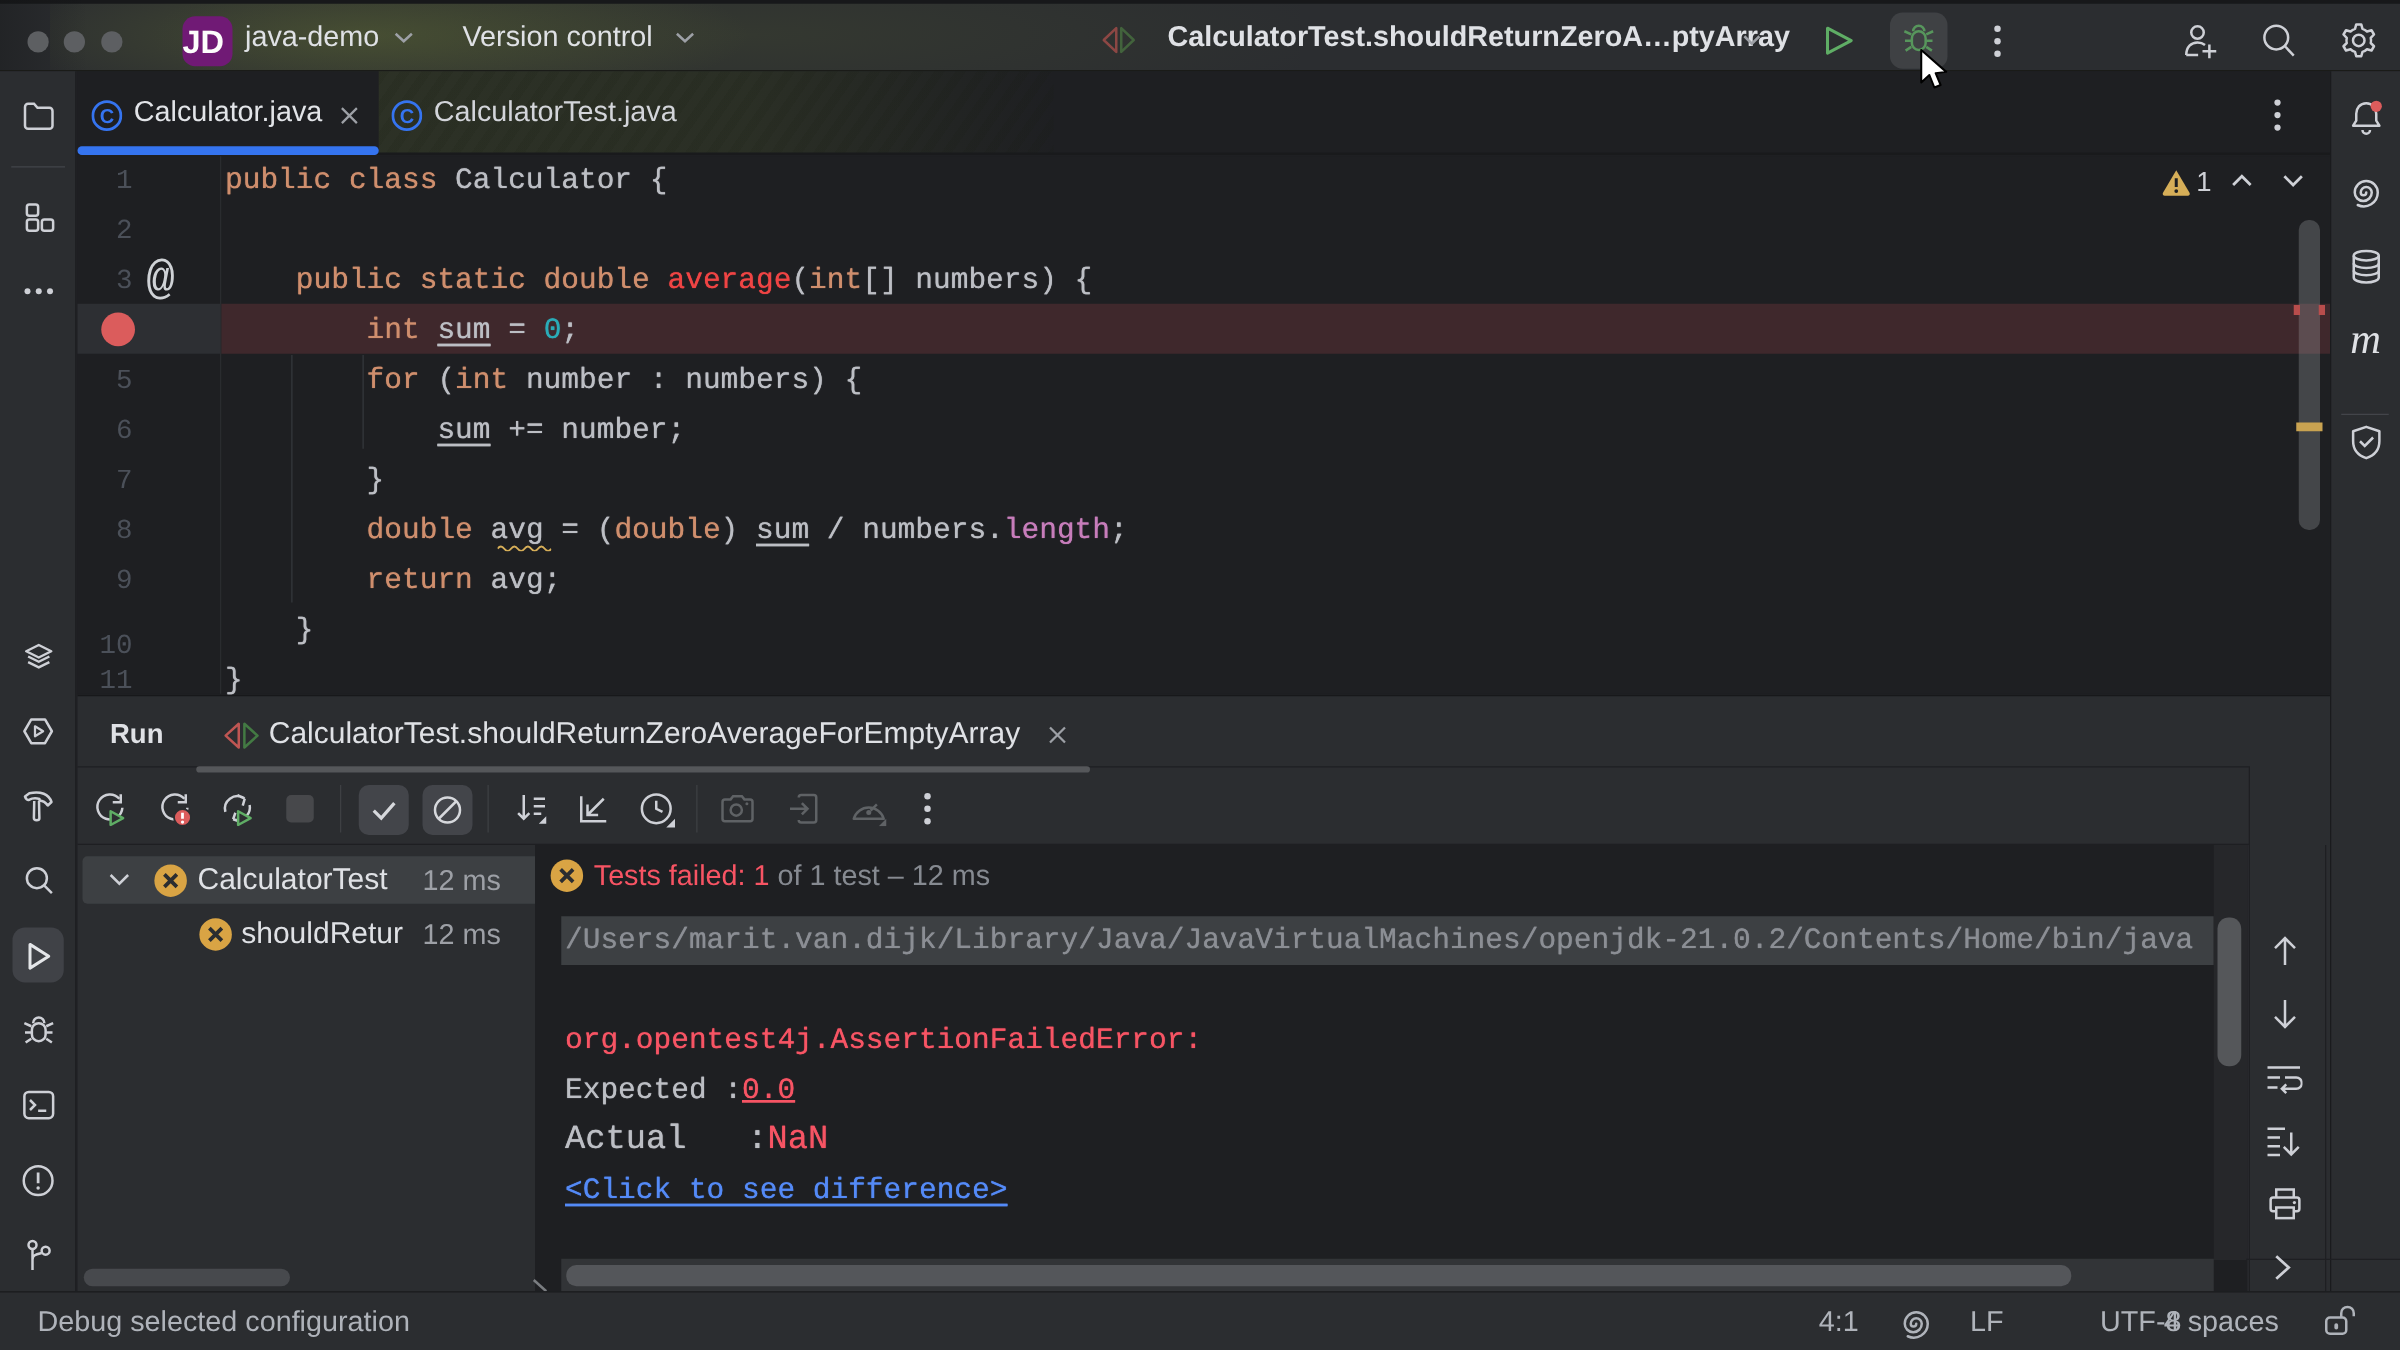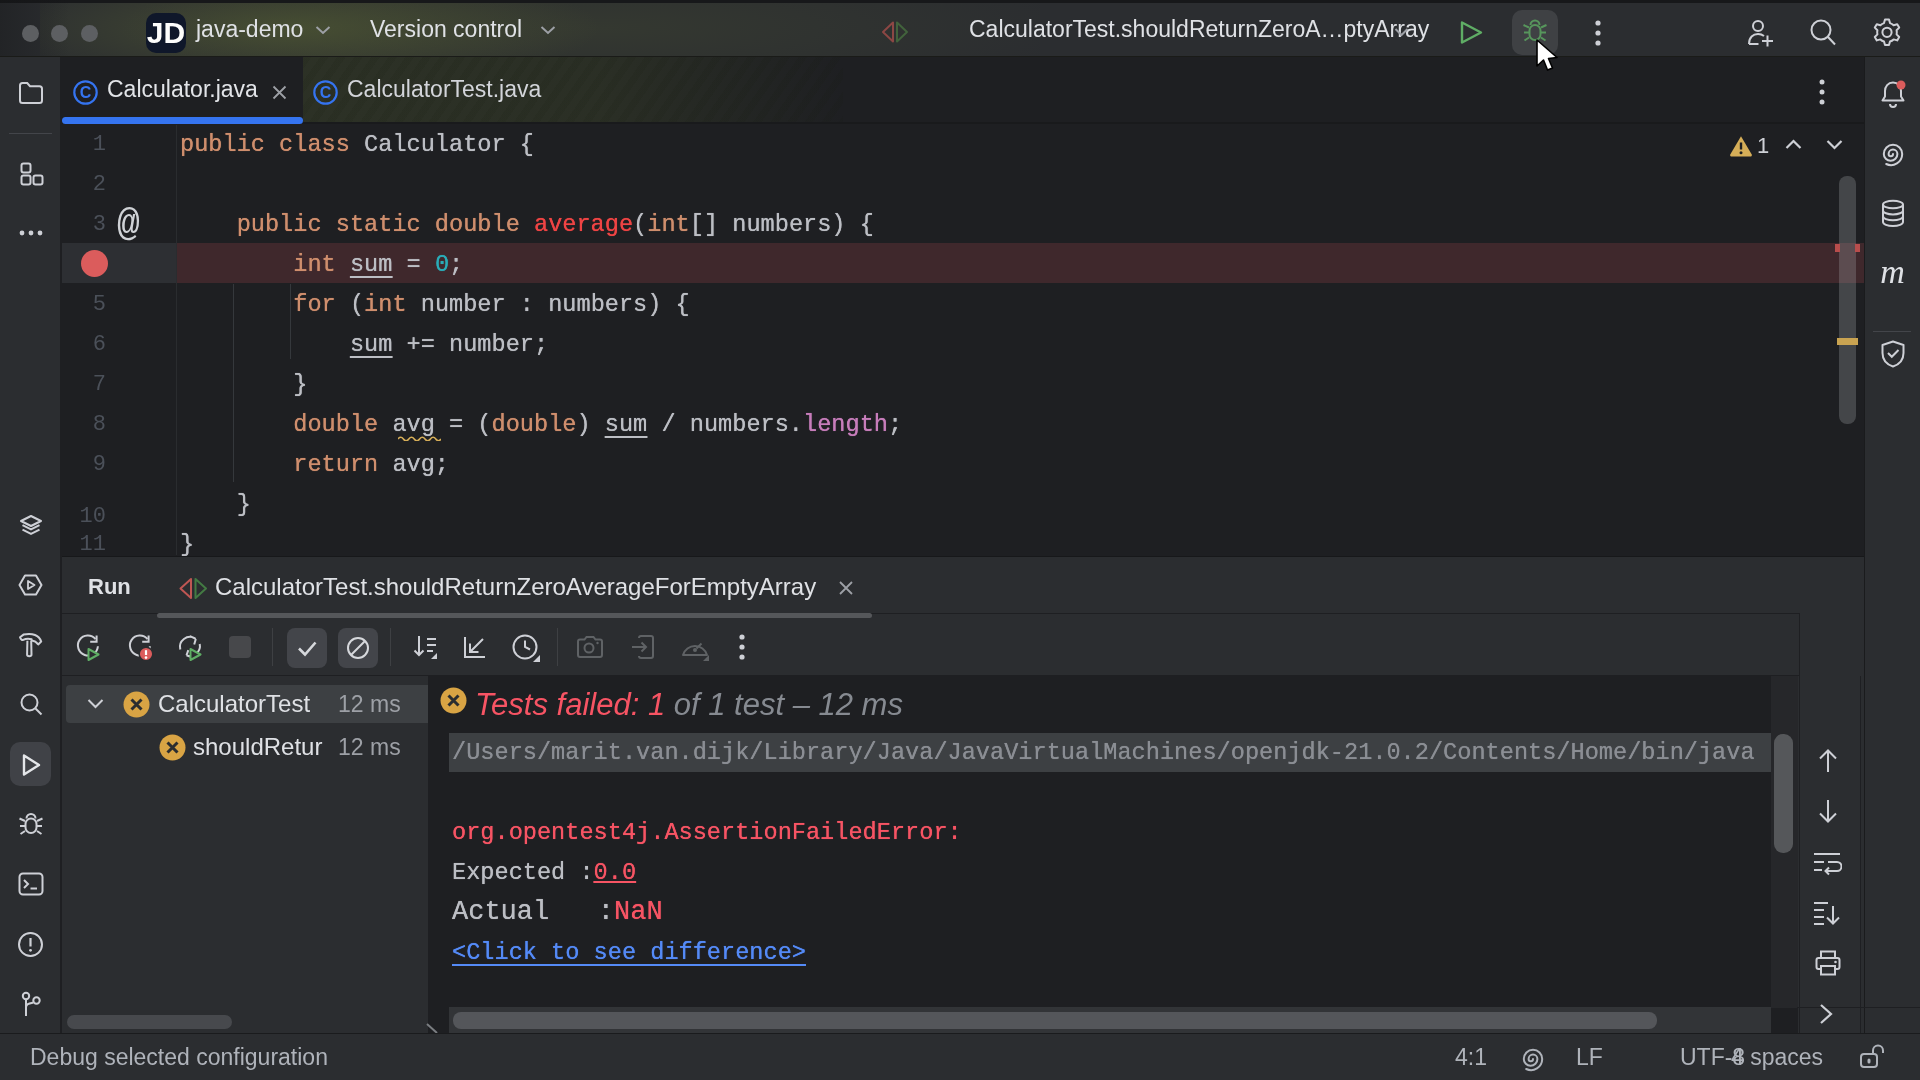--- a/index.html
+++ b/index.html
@@ -9,22 +9,22 @@
 svg { display:block; }
 
 #topbar { left:0; top:0; width:1920px; height:57px; background:#2b2d30; }
 #topbar .greenglow { left:40px; top:0; width:1000px; height:57px;
   background:radial-gradient(ellipse 430px 85px at 250px 28px, rgba(104,118,54,.42), rgba(104,118,54,0) 72%),
              radial-gradient(ellipse 620px 95px at 560px 28px, rgba(88,100,48,.20), rgba(88,100,48,0) 78%);
 }
 #topbar .blackstrip { left:0; top:0; width:1920px; height:3px; background:#17181a; }
 #topbar .leftdark { left:0; top:0; width:70px; height:57px; background:linear-gradient(90deg, rgba(18,19,20,.35), rgba(18,19,20,0)); }
 .tl { position:absolute; top:25px; width:17px; height:17px; border-radius:50%; background:#5d5f62; }
-#jd { left:146px; top:13px; width:40px; height:40px; border-radius:10px; background:#0f172a;
-  color:#fdfdfc; font-size:30px; font-weight:700; text-align:center; line-height:40px; letter-spacing:0px;}
+#jd { left:146px; top:13px; width:40px; height:40px; border-radius:10px; background:#701a75;
+  color:#fdfdfc; font-size:26px; font-weight:700; text-align:left; line-height:40px; letter-spacing:0px;}
 .tbtext { top:16px; font-size:23px; color:#dfe1e5; white-space:nowrap; }
 
 #leftbar { left:0; top:57px; width:61px; height:976px; background:#2b2d30; border-right:1px solid #1e1f22;}
 #leftbar .sep { position:absolute; left:9px; width:43px; height:1px; background:#43454a; }
 .licon { position:absolute; left:0; width:61px; display:flex; justify-content:center; }
 
 #rightbar { left:1864px; top:57px; width:56px; height:976px; background:#2b2d30; border-left:1px solid #1a1b1d;}
 #rightbar .sep { position:absolute; left:8px; width:38px; height:1px; background:#43454a; }
 .ricon { position:absolute; left:0; width:55px; display:flex; justify-content:center; }
 
@@ -72,21 +72,21 @@
       </svg>
     <div class="tbtext abs" style="left:370px;">Version control</div>
     <svg class="abs" style="left:540px; top:25px;" width="16" height="10" viewBox="0 0 16 10">
         <path d="M1.5 2 L8 8 L14.5 2" stroke="#9da0a6" stroke-width="2" fill="none"></path>
       </svg>
 
     <svg class="abs" style="left:881px; top:21px;" width="28" height="22" viewBox="0 0 28 22">
         <path d="M12 1.5 L12 20.5 L2 11 Z" fill="none" stroke="#8c4744" stroke-width="2" stroke-linejoin="round"></path>
         <path d="M16 1.5 L16 20.5 L26 11 Z" fill="none" stroke="#42633c" stroke-width="2" stroke-linejoin="round"></path>
       </svg>
-    <div class="tbtext abs" style="left:969px;">CalculatorTest.shouldReturnZeroA…ptyArray</div>
+    <div class="tbtext abs" style="left:934px;font-weight:bold;">CalculatorTest.shouldReturnZeroA…ptyArray</div>
     <svg class="abs" style="left:1394px; top:27px;" width="15" height="10" viewBox="0 0 15 10">
         <path d="M1.5 2 L7.5 8 L13.5 2" stroke="#9da0a6" stroke-width="2" fill="none"></path>
       </svg>
 
     <svg class="abs" style="left:1457px; top:19px;" width="28" height="27" viewBox="0 0 28 27">
         <path d="M5 3.5 L24 13.5 L5 23.5 Z" fill="none" stroke="#5fad65" stroke-width="2.4" stroke-linejoin="round"></path>
       </svg>
 
     <div class="abs" style="left:1512px; top:10px; width:46px; height:45px; background:#3f4144; border-radius:10px;"></div>
     <svg class="abs" style="left:1521px; top:17px;" width="28" height="30" viewBox="0 0 28 30">
@@ -429,21 +429,21 @@
     <div class="abs" style="left:131px; top:176px; font-size:24px; color:#dfe1e5;">shouldRetur</div>
     <div class="abs" style="left:276px; top:177px; font-size:23px; color:#9da0a6;">12 ms</div>
 
     <div class="abs" style="left:5px; top:458px; width:165px; height:14px; background:#47494d; border-radius:7px;"></div>
 
     <div id="runconsole">
       <svg class="abs" style="left:12px; top:11px;" width="27" height="27" viewBox="0 0 27 27">
           <circle cx="13.5" cy="13.5" r="13" fill="#d9a444"></circle>
           <path d="M8.5 8.5 L18.5 18.5 M18.5 8.5 L8.5 18.5" stroke="#2b2d30" stroke-width="3"></path>
         </svg>
-      <div class="abs" style="left:47px; top:11px; font-size:31px; white-space:nowrap;font-style:italic;"><span style="color:#f75464;">Tests failed: 1</span><span style="color:#868a91;"> of 1 test – 12 ms</span></div>
+      <div class="abs" style="left:47px; top:11px; font-size:23px; white-space:nowrap;"><span style="color:#f75464;">Tests failed: 1</span><span style="color:#868a91;"> of 1 test – 12 ms</span></div>
       <div class="abs" style="left:21px; top:57px; width:1322px; height:39px; background:#3d4043;"></div>
       <div class="abs mono" style="left:24px; top:57px; width:1319px; font-size:23.6px; line-height:39px; color:#8b8e94; white-space:pre; overflow:hidden;">/Users/marit.van.dijk/Library/Java/JavaVirtualMachines/openjdk-21.0.2/Contents/Home/bin/java</div>
       <div class="abs mono" style="left:24px; top:137px; font-size:23.6px; line-height:39px; color:#f75464; white-space:pre;">org.opentest4j.AssertionFailedError:</div>
       <div class="abs mono" style="left:24px; top:177px; font-size:23.6px; line-height:39px; color:#bcbec4; white-space:pre;">Expected :<span style="color:#f75464;text-decoration:underline;">0.0</span></div>
       <div class="abs mono" style="left:24px; top:217px; font-size:27px; line-height:39px; color:#bcbec4; white-space:pre;">Actual   :<span style="color:#f75464;">NaN</span></div>
       <div class="abs mono" style="left:24px; top:257px; font-size:23.6px; line-height:39px; color:#548af7; text-decoration:underline; text-underline-offset:5px;">&lt;Click to see difference&gt;</div>
 
       <div class="abs" style="left:1343px; top:0px; width:27px; height:332px; background:#26272a;"></div>
       <div class="abs" style="left:1346px; top:58px; width:19px; height:119px; background:#55575a; border-radius:9px;"></div>
     </div>

